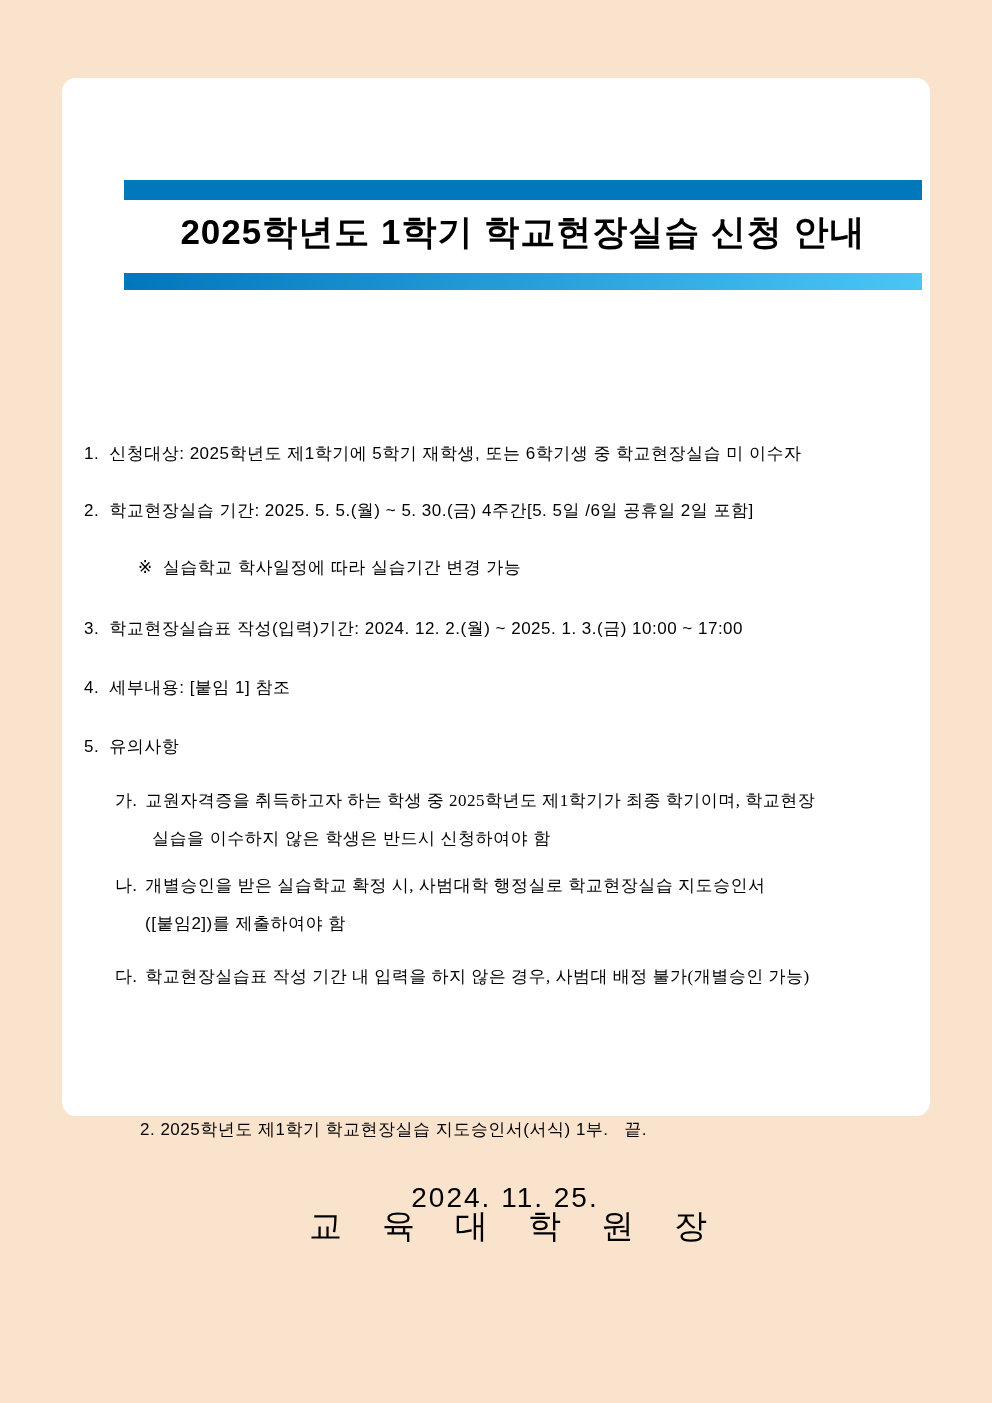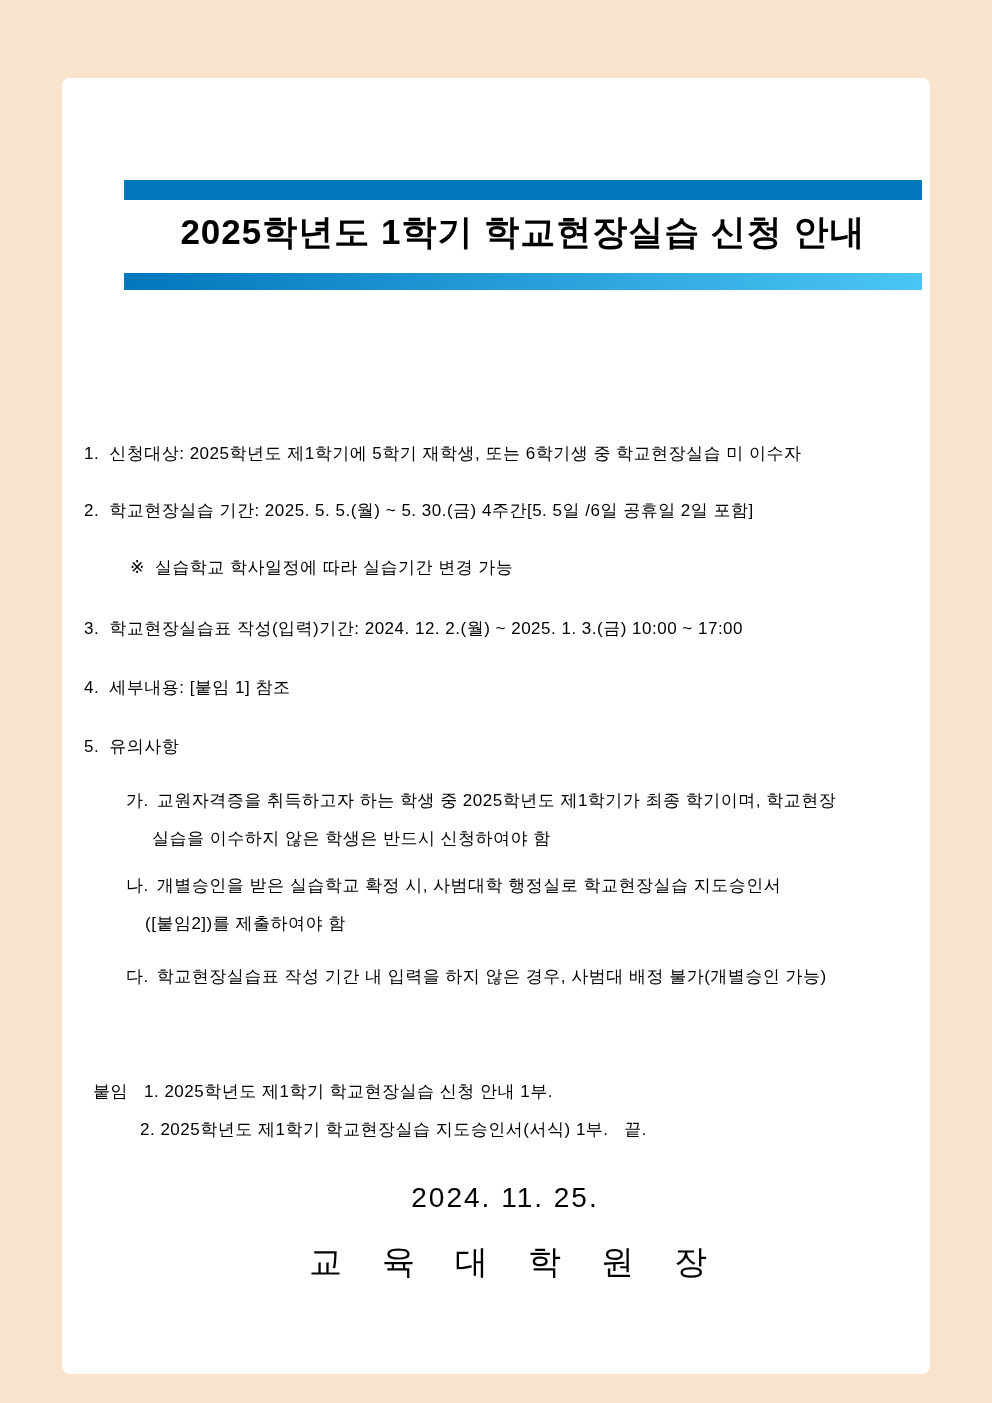--- a/index.html
+++ b/index.html
@@ -17,23 +17,23 @@
   }
   .page{
     position:relative;
     width:992px;height:1403px;
     background:var(--page-bg);
     overflow:hidden;
   }
   .sheet{
     position:absolute;
     left:62px;top:78px;
-    width:868px;height:1296px;
+    width:868px;height:1038px;
     background:var(--sheet-bg);
-    border-radius:8px;
+    border-radius:14px;
   }
   .top-bar{
     position:absolute;
     left:62px;top:102px;
     width:798px;height:20px;
     background:var(--bar-blue);
   }
   .doc-title{
     position:absolute;
     left:62px;top:126px;
@@ -55,40 +55,40 @@
   .line{
     position:absolute;
     left:22px;
     font-size:17px;
     line-height:22px;
     color:var(--ink);
     white-space:pre;
     letter-spacing:0.5px;
   }
   .line .no{display:inline-block;margin-right:10px;}
-  .indent-note{left:68px;}
-  .sub{left:64px;}
+  .indent-note{left:76px;}
+  .sub{left:53px;font-family:Liberation Serif, serif;}
   .sub .no{margin-right:8px;}
   .sub2a{left:90px;}
   .sub2b{left:83px;}
   .attach{left:31px;}
   .attach .label{display:inline-block;margin-right:16px;}
   .doc-date{
     position:absolute;
     left:9px;top:1104px;
     width:868px;
     text-align:center;
     font-size:28px;
     color:var(--ink);
     letter-spacing:2px;
     white-space:pre;
   }
   .doc-signer{
     position:absolute;
-    left:0;top:1162px;
+    left:0;top:1126px;
     width:868px;
     text-align:center;
     font-size:33px;
     color:var(--ink);
     letter-spacing:40px;
     padding-left:64px;
     white-space:pre;
   }
 </style>
 </head>
@@ -116,20 +116,19 @@
 
     <div class="line sub" style="top:712px"><span class="no">가.</span><span>교원자격증을 취득하고자 하는 학생 중 2025학년도 제1학기가 최종 학기이며, 학교현장</span></div>
     <div class="line sub" style="top:797px"><span class="no">나.</span><span>개별승인을 받은 실습학교 확정 시, 사범대학 행정실로 학교현장실습 지도승인서</span></div>
 
     <div class="line sub2a" style="top:750px">실습을 이수하지 않은 학생은 반드시 신청하여야 함</div>
     <div class="line sub2b" style="top:835px">([붙임2])를 제출하여야 함</div>
 
     <div class="line sub" style="top:888px"><span class="no">다.</span><span>학교현장실습표 작성 기간 내 입력을 하지 않은 경우, 사범대 배정 불가(개별승인 가능)</span></div>
 
 
-    <div class="line attach" style="top:1003px"><span class="label">붙임</span><span>1. 2025학년도 제1학기 학교현장실습 신청 안내 1부.</span></div>
     <div class="line" style="top:1041px;left:78px">2. 2025학년도 제1학기 학교현장실습 지도승인서(서식) 1부.   끝.</div>
 
     <div class="doc-date">2024. 11. 25.</div>
     <div class="doc-signer">교육대학원장</div>
 
   </div>
 </div>
 
 </body></html>

